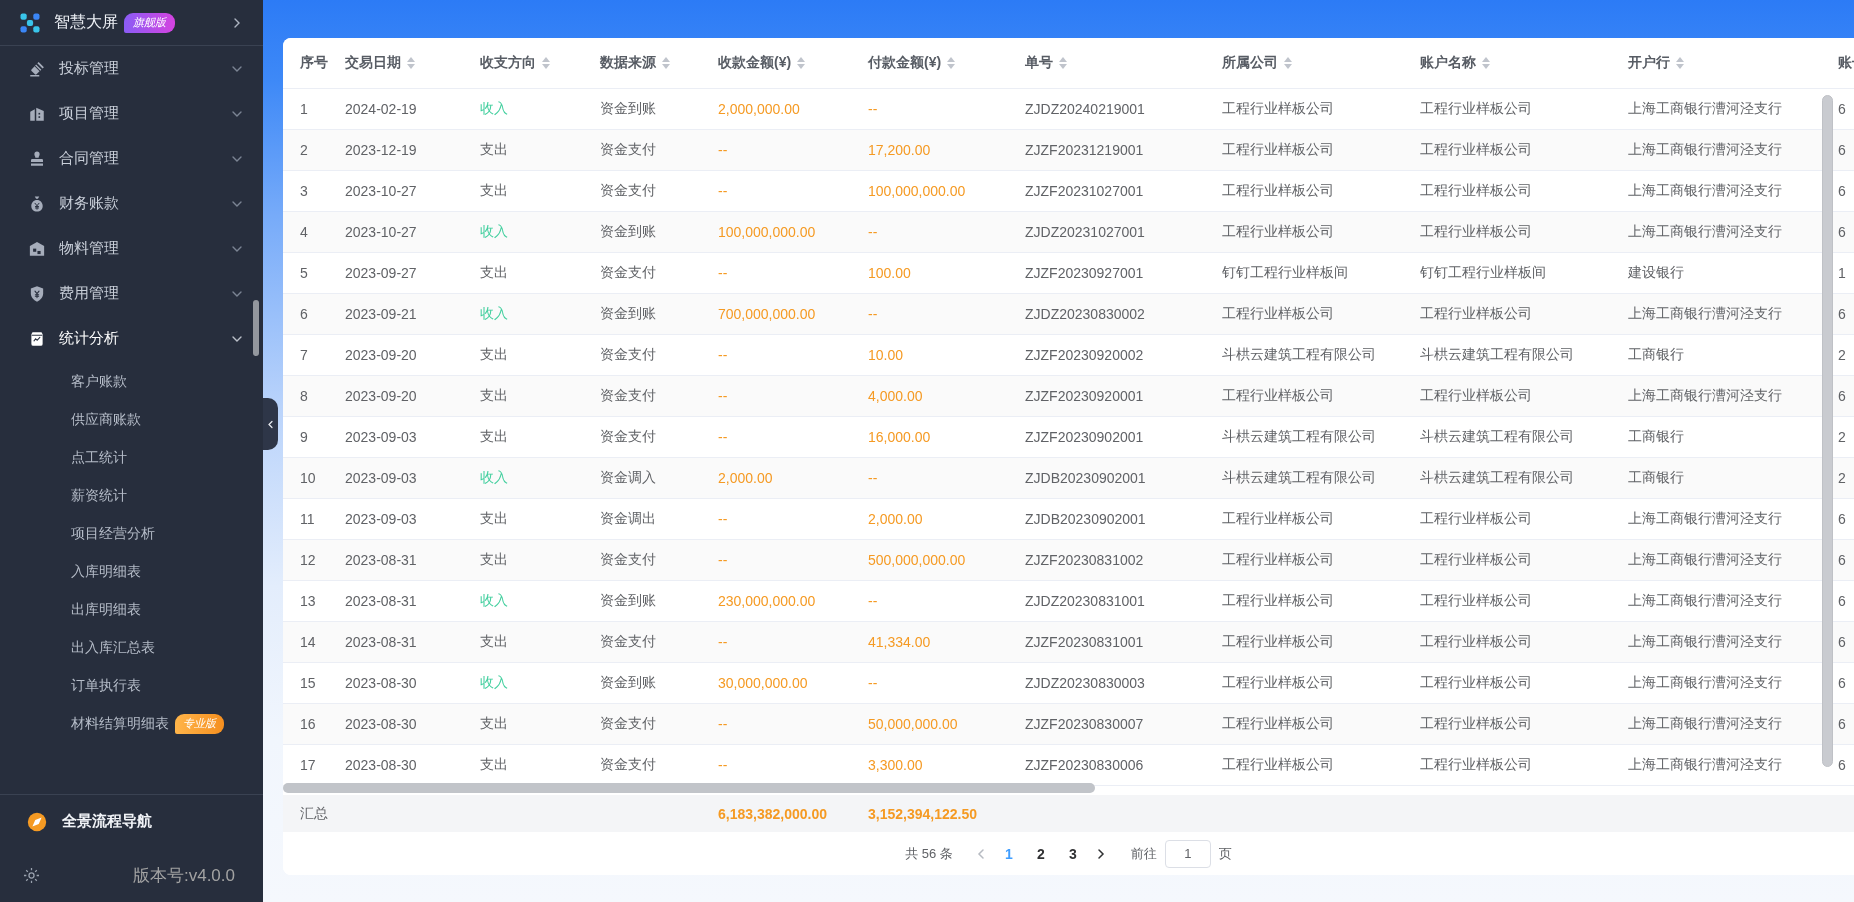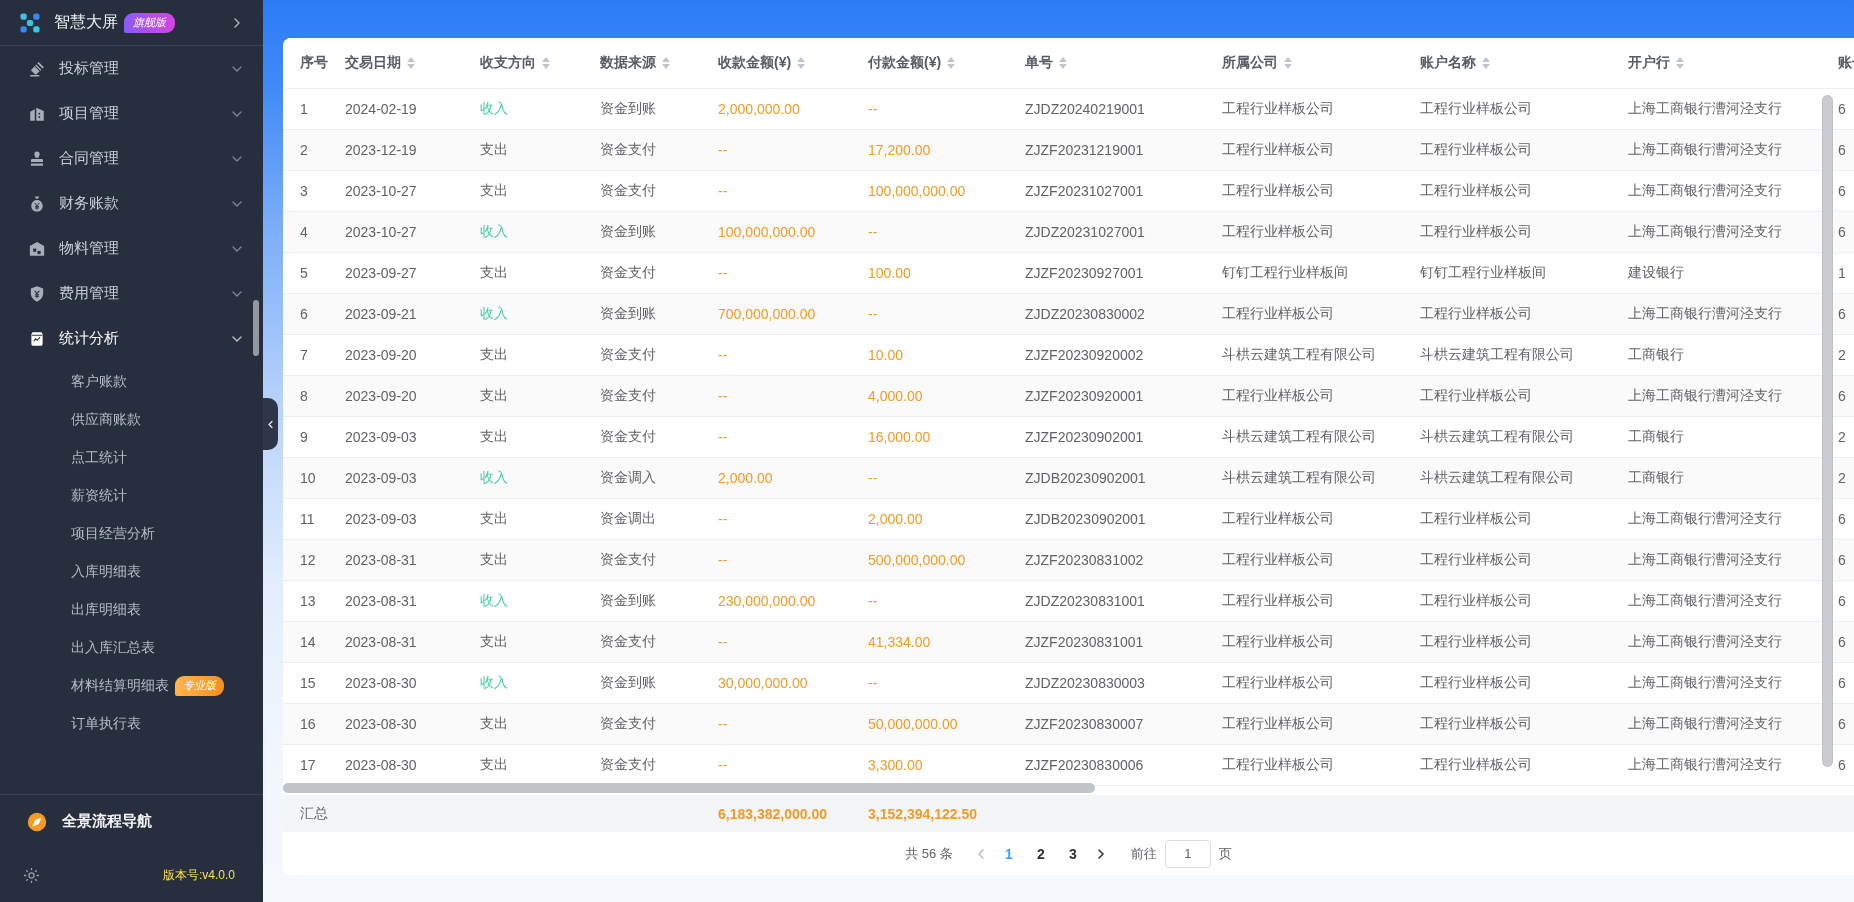--- a/index.html
+++ b/index.html
@@ -20,21 +20,21 @@
   .menu-item.active{color:#ffffff;}
   .menu-item.active .mi-icon{color:#ffffff;}
   .menu-item.active .mi-chevron{color:#d5dae2;}
   .submenu{padding:2px 0 0;}
   .submenu-item{height:38px;display:flex;align-items:center;padding-left:71px;font-size:14px;color:#b6bdc9;cursor:pointer;white-space:nowrap;}
   .submenu-badge{margin-left:6px;font-size:11px;font-style:italic;color:#fff;background:linear-gradient(90deg,#ffb54a,#f58f1f);padding:2px 8px 3px;border-radius:9px 9px 9px 2px;}
   .sb-footer{position:absolute;left:0;bottom:0;width:263px;background:#272e3d;border-top:1px solid #3a4252;z-index:6;}
   .footer-nav{height:53px;display:flex;align-items:center;padding:0 16px 0 26px;cursor:pointer;}
   .footer-nav-label{font-size:15px;font-weight:bold;color:#f2f4f8;margin-left:14px;}
   .version-row{height:54px;display:flex;align-items:center;justify-content:space-between;padding:0 28px 0 22px;}
-  .version-text{font-size:12px;color:#fde047;text-align:center;}
+  .version-text{font-size:17px;color:#a3a3a3;text-align:center;}
   .sb-scroll-thumb{position:absolute;right:4px;top:300px;width:6px;height:56px;border-radius:3px;background:rgba(255,255,255,.5);z-index:7;}
   .collapse-handle{position:absolute;left:263px;top:398px;width:15px;height:52px;background:#2e3648;border-radius:0 10px 10px 0;display:flex;align-items:center;justify-content:center;color:#e8ebf1;font-size:12px;cursor:pointer;z-index:5;}
 
   
   .main{position:absolute;left:263px;top:0;width:1591px;height:902px;overflow:hidden;background:linear-gradient(180deg,#2c7bf6 0%,#3e89f7 9%,#77abf9 24%,#b9d3fb 45%,#e3edfc 65%,#f1f6fd 82%,#f5f8fd 100%);}
   .card{position:absolute;left:20px;top:38px;width:1698px;height:837px;background:#fff;border-radius:8px 0 0 8px;overflow:hidden;}
 
   .trow,.thead{display:flex;align-items:center;}
   .thead{height:50px;border-bottom:1px solid #ebeef5;background:#fff;}
   .trow{height:40px;border-bottom:1px solid #ebeef5;background:#fff;}
@@ -214,25 +214,25 @@
         <div class="submenu-item">
           <span>入库明细表</span>
         </div>
         <div class="submenu-item">
           <span>出库明细表</span>
         </div>
         <div class="submenu-item">
           <span>出入库汇总表</span>
         </div>
         <div class="submenu-item">
+          <span>订单执行表</span>
+        </div>
+        <div class="submenu-item">
           <span>材料结算明细表</span>
           <span class="submenu-badge">专业版</span>
-        </div>
-        <div class="submenu-item">
-          <span>订单执行表</span>
         </div>
       </div>
     <div class="sb-footer">
       <div class="footer-nav">
         <span style="display:flex;">
           <svg width="22" height="22" viewBox="0 0 24 24">
             <circle cx="12" cy="12" r="10" fill="#f59a23"></circle>
             <path d="M17 7l-3.1 7.1L7 17l3.1-7.1L17 7z" fill="#ffffff"></path>
           </svg>
         </span>

